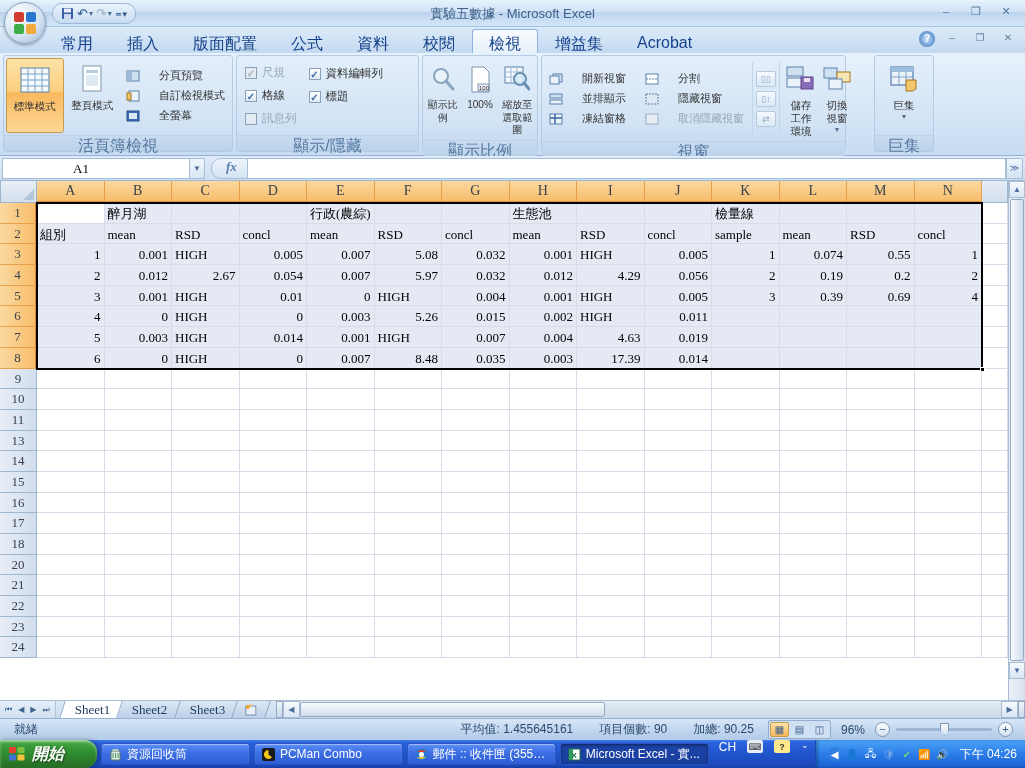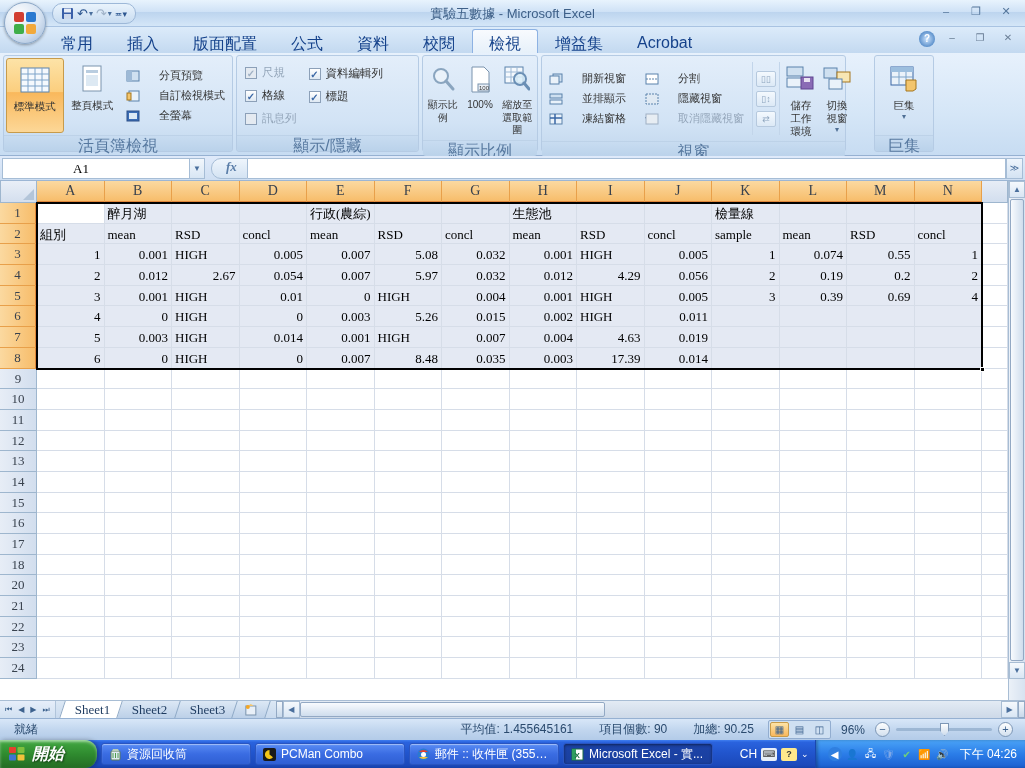--- a/index.html
+++ b/index.html
@@ -144,21 +144,21 @@
   .startbtn { width:97px; background:linear-gradient(#6cc26c 0%,#3fa33f 10%,#2f8b2f 50%,#256f25 95%);
     border-radius:0 12px 12px 0; display:flex; align-items:center; gap:6px; padding:0 10px 0 8px;
     color:#fff; font-size:16px; font-style:italic; font-weight:bold; text-shadow:1px 1px 2px rgba(0,0,0,.5);
     box-shadow:inset 0 2px 3px rgba(255,255,255,.4), 2px 0 4px rgba(0,0,0,.3); }
   .taskbtns { flex:1; display:flex; align-items:center; gap:4px; padding:10px 4px; min-width:0; }
   .tbtn { flex:1; height:22px; max-width:150px; display:flex; align-items:center; gap:5px; padding:0 7px;
     background:linear-gradient(#5a8df5,#3a6ce2 50%,#2f5fd4); border:1px solid #2a55c0; border-radius:3px;
     color:#fff; font-size:12px; white-space:nowrap; overflow:hidden; box-shadow:inset 0 1px 1px rgba(255,255,255,.45); }
   .tbtn.pressed { background:linear-gradient(#1c43a8,#1a3f9e); box-shadow:inset 0 1px 3px rgba(0,0,0,.5); }
   .tbtn .tlabel { overflow:hidden; text-overflow:ellipsis; }
-  .langzone { display:flex; align-items:center; gap:4px; padding:0 6px; color:#fff; font-size:12px; }
+  .langzone { display:flex; align-items:flex-start; gap:11px; padding:0 6px; color:#fff; font-size:12px; }
   .tray { display:flex; align-items:center; gap:4px; padding:0 8px 0 12px;
     background:linear-gradient(#4aa3f7 0%,#2b7de8 50%,#1b5fd0); border-left:1px solid #1a47ad;
     box-shadow:inset 2px 0 3px rgba(0,0,0,.25); color:#fff; font-size:12px; }
   .trayicon { width:14px; height:14px; display:inline-flex; align-items:center; justify-content:center; font-size:10px; }
   .tray-time { margin-left:6px; white-space:nowrap; }
   .kb-icon,.help-sq { display:inline-flex; align-items:center; justify-content:center; width:16px; height:13px; background:#e8eef7; color:#333; border-radius:2px; font-size:9px; }
   .help-sq { background:#ffe98c; font-weight:bold; }
 </style>
 </head>
 <body>
@@ -667,38 +667,20 @@
           <div class="gcell"></div>
           <div class="gcell"></div>
           <div class="gcell"></div>
           <div class="gcell"></div>
           <div class="gcell"></div>
           <div class="gcell"></div>
           <div class="gcell"></div>
           <div class="gcell fill"></div>
         </div>
         <div class="grow">
-          <div class="rhead">12</div>
-          <div class="gcell"></div>
-          <div class="gcell"></div>
-          <div class="gcell"></div>
-          <div class="gcell"></div>
-          <div class="gcell"></div>
-          <div class="gcell"></div>
-          <div class="gcell"></div>
-          <div class="gcell"></div>
-          <div class="gcell"></div>
-          <div class="gcell"></div>
-          <div class="gcell"></div>
-          <div class="gcell"></div>
-          <div class="gcell"></div>
-          <div class="gcell"></div>
-          <div class="gcell fill"></div>
-        </div>
-        <div class="grow">
           <div class="rhead">13</div>
           <div class="gcell"></div>
           <div class="gcell"></div>
           <div class="gcell"></div>
           <div class="gcell"></div>
           <div class="gcell"></div>
           <div class="gcell"></div>
           <div class="gcell"></div>
           <div class="gcell"></div>
           <div class="gcell"></div>

